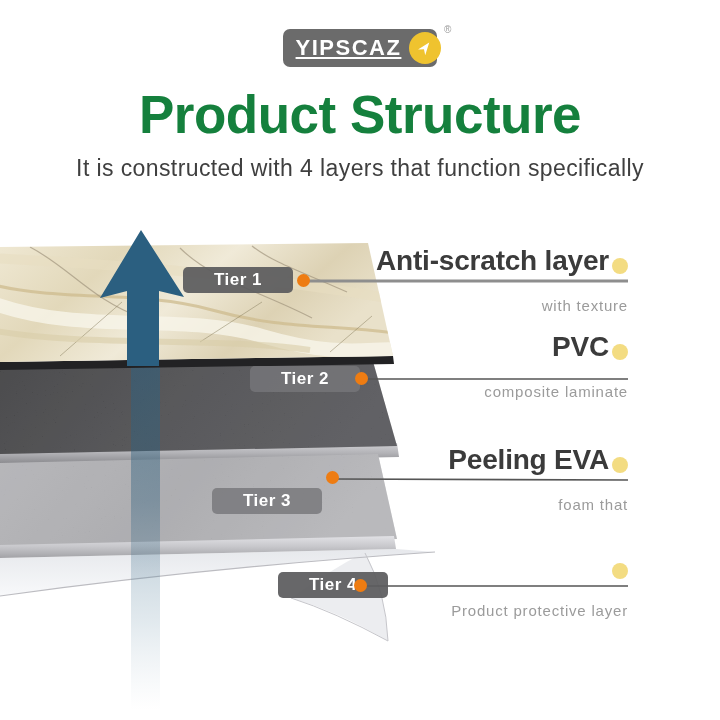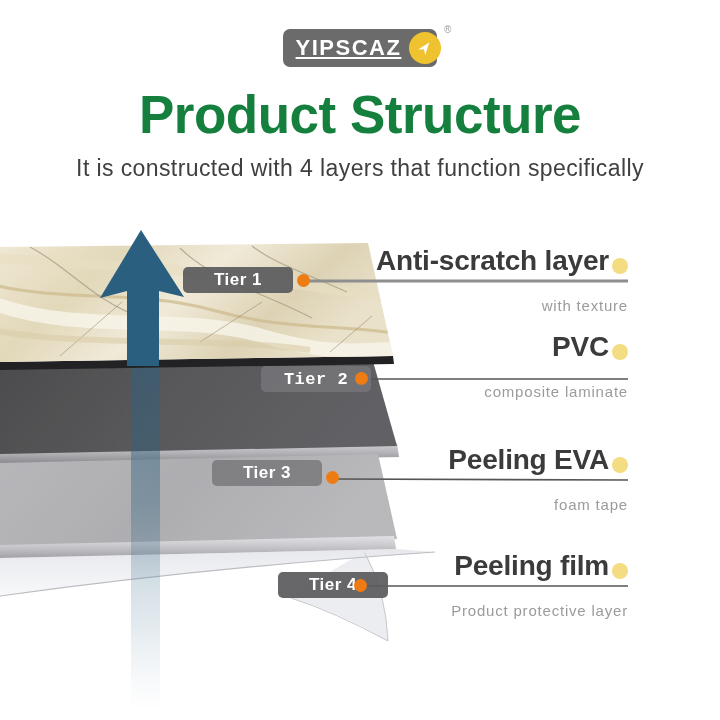--- a/index.html
+++ b/index.html
@@ -22,22 +22,22 @@
 
   
   .diagram-svg{position:absolute;left:0;top:0;width:720px;height:720px;}
 
   .pill{position:absolute;width:110px;height:26px;border-radius:5px;
         display:flex;align-items:center;justify-content:center;
         color:#ffffff;font-size:17px;font-weight:700;letter-spacing:0.5px;
         background:rgba(91,91,94,0.93);}
   .pill.light{background:rgba(118,118,122,0.82);}
   .pill.p1{left:183px;top:267px;}
-  .pill.p2{left:261px;top:366px;font-family:Liberation Mono, monospace;}
-  .pill.p3{left:212px;top:460px;}
+  .pill.p2{left:250px;top:366px;}
+  .pill.p3{left:212px;top:488px;}
   .pill.p4{left:238px;top:572px;margin-left:40px;}
 
   .odot{position:absolute;width:13px;height:13px;border-radius:50%;background:#ee7c12;}
   .odot.d1{left:297px;top:274px;}
   .odot.d2{left:355px;top:372px;}
   .odot.d3{left:326px;top:471px;}
   .odot.d4{left:354px;top:579px;}
 
   .label{position:absolute;right:92px;width:330px;text-align:right;}
   .label .t{font-size:28px;line-height:30px;font-weight:700;color:#3b3b3b;letter-spacing:-0.2px;}
@@ -178,20 +178,20 @@
   <div class="label l1">
     <div class="t"><span>Anti-scratch layer</span><span class="ydot"></span></div>
     <div class="d">with texture</div>
   </div>
   <div class="label l2">
     <div class="t"><span>PVC</span><span class="ydot"></span></div>
     <div class="d">composite laminate</div>
   </div>
   <div class="label l3">
     <div class="t"><span>Peeling EVA</span><span class="ydot"></span></div>
-    <div class="d">foam tape</div>
+    <div class="d">foam that</div>
   </div>
   <div class="label l4">
-    <div class="t"><span>Peeling film</span><span class="ydot"></span></div>
+    <div class="t"><span class="ydot"></span></div>
     <div class="d">Product protective layer</div>
   </div>
 
 </div>
 
 </body></html>

